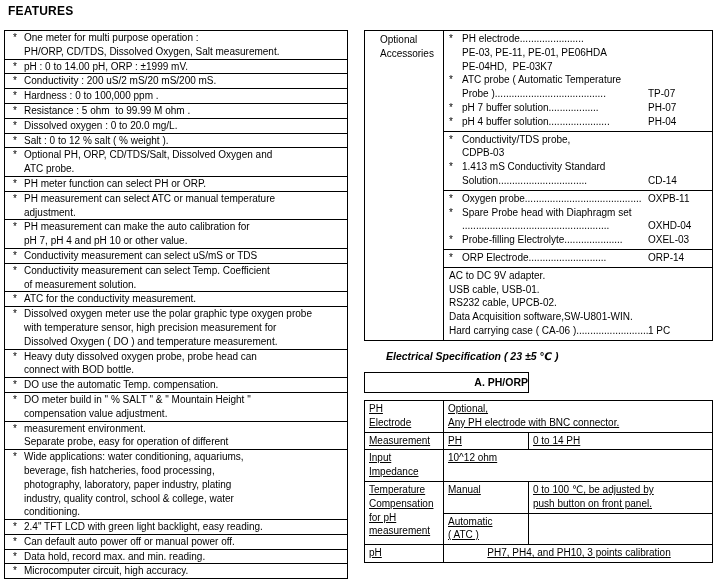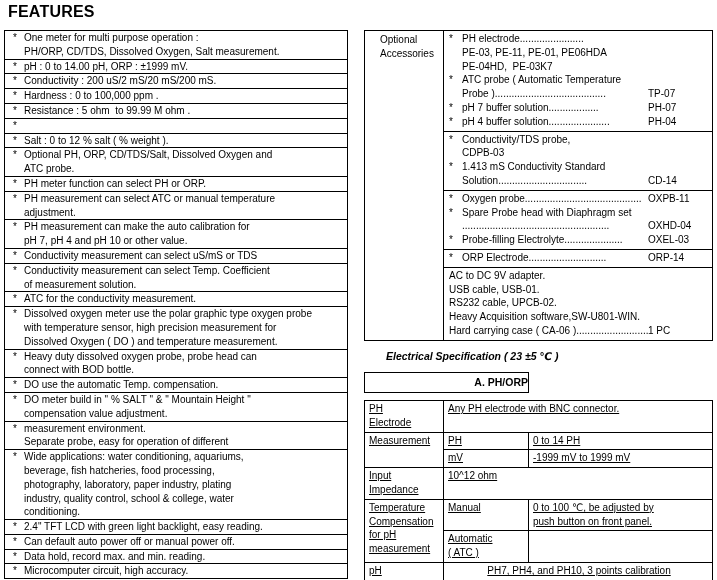--- a/index.html
+++ b/index.html
@@ -5,21 +5,21 @@
   * { box-sizing: border-box; margin: 0; padding: 0; }
   html, body { background: #fff; }
   .page {
     position: relative; width: 717px; height: 580px; overflow: hidden;
     background: #fff; color: #000;
     font-family: "Liberation Sans", "DejaVu Sans", sans-serif;
     font-size: 10px; line-height: 13.8px;
   }
   .features-title {
     position: absolute; left: 8px; top: 5px;
-    font-size: 16px; font-weight: bold; letter-spacing: .2px; text-align: right;
+    font-size: 12px; font-weight: bold; letter-spacing: .2px; text-align: right;
   }
   
   .features-table {
     position: absolute; left: 4px; top: 30px; width: 344px;
     border: 1px solid #000; background: #fff;
   }
   .feat-row { display: flex; }
   .feat-row + .feat-row { border-top: 1px solid #000; }
   .feat-bullet { flex: 0 0 19px; padding-left: 8px; }
   .feat-lines { flex: 1; padding-right: 2px; }
@@ -98,20 +98,23 @@
         </div>
       </div>
       <div class="feat-row">
         <span class="feat-bullet">*</span>
         <div class="feat-lines">
           <div class="feat-line">Resistance : 5 ohm  to 99.99 M ohm .</div>
         </div>
       </div>
       <div class="feat-row">
         <span class="feat-bullet">*</span>
+        <div class="feat-lines">
+          <div class="feat-line">Dissolved oxygen : 0 to 20.0 mg/L.</div>
+        </div>
       </div>
       <div class="feat-row">
         <span class="feat-bullet">*</span>
         <div class="feat-lines">
           <div class="feat-line">Salt : 0 to 12 % salt ( % weight ).</div>
         </div>
       </div>
       <div class="feat-row">
         <span class="feat-bullet">*</span>
         <div class="feat-lines">
@@ -319,62 +322,55 @@
           <div class="acc-line">
             <span class="acc-text">AC to DC 9V adapter.</span>
           </div>
           <div class="acc-line">
             <span class="acc-text">USB cable, USB-01.</span>
           </div>
           <div class="acc-line">
             <span class="acc-text">RS232 cable, UPCB-02.</span>
           </div>
           <div class="acc-line">
-            <span class="acc-text">Heavy Acquisition software,SW-U801-WIN.</span>
+            <span class="acc-text">Data Acquisition software,SW-U801-WIN.</span>
           </div>
           <div class="acc-line">
             <span class="acc-text">Hard carrying case ( CA-06 ).............................</span>
             <span class="acc-code">1 PC</span>
           </div>
         </div>
       </div>
   </div>
 
   <div class="elec-title">Electrical Specification ( 23 ±5 ℃ )</div>
   <div class="section-box">A. PH/ORP</div>
 
   <div class="spec-table">
       <div class="spec-row">
         <div class="spec-col1">
           <div class="spec-line">PH</div>
           <div class="spec-line">Electrode</div>
         </div>
         <div class="spec-value">
+          <div class="spec-line">Optional,</div>
           <div class="spec-line">Any PH electrode with BNC connector.</div>
         </div>
       </div>
       <div class="spec-row">
         <div class="spec-col1">
           <div class="spec-line">Measurement</div>
         </div>
         <div class="spec-rest">
           <div class="spec-sub">
             <div class="spec-mid">
               <div class="spec-line">PH</div>
             </div>
             <div class="spec-val">
               <div class="spec-line">0 to 14 PH</div>
-            </div>
-          </div>
-          <div class="spec-sub">
-            <div class="spec-mid">
-              <div class="spec-line">mV</div>
-            </div>
-            <div class="spec-val">
-              <div class="spec-line">-1999 mV to 1999 mV</div>
             </div>
           </div>
         </div>
       </div>
       <div class="spec-row">
         <div class="spec-col1">
           <div class="spec-line">Input</div>
           <div class="spec-line">Impedance</div>
         </div>
         <div class="spec-value">

